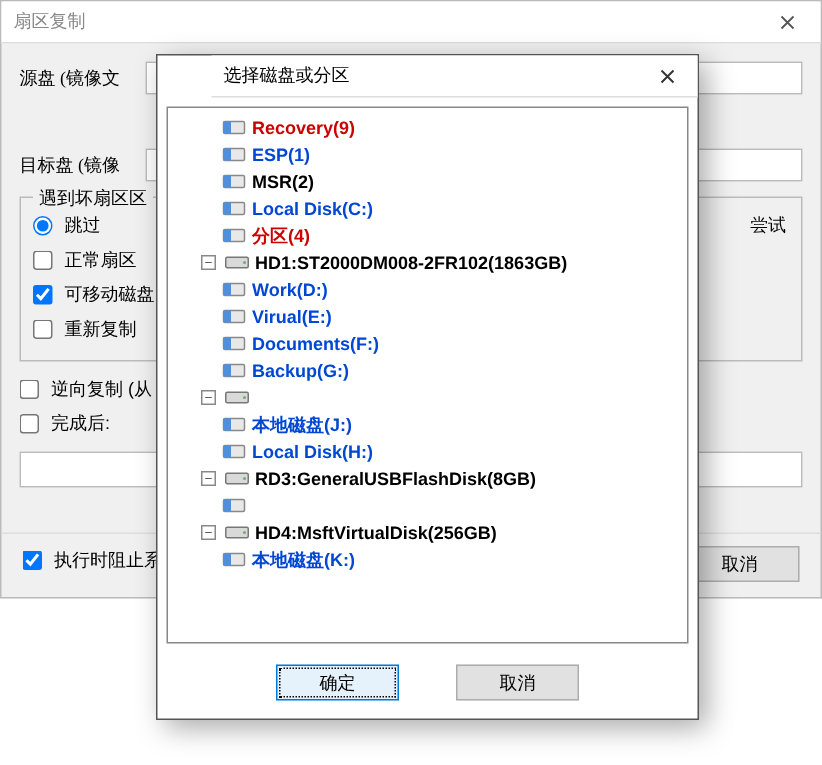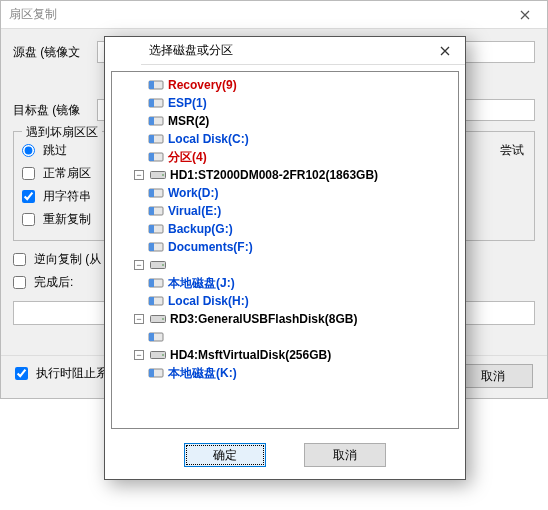--- a/index.html
+++ b/index.html
@@ -39,21 +39,21 @@
   }
   .parent-body {
     padding: 12px;
   }
   .field-row {
     display: flex;
     align-items: center;
     margin-bottom: 10px;
     gap: 4px;
   }
-  .field-row .lbl { white-space: nowrap; min-width: 80px; }
+  .field-row .lbl { white-space: nowrap; min-width: 80px; font-family: Liberation Serif, serif; }
   .txtbox {
     border: 1px solid #bbb;
     background: #fff;
     height: 22px;
     flex: 1;
     padding: 0 4px;
   }
   .group {
     border: 1px solid #bbb;
     padding: 10px 8px 6px;
@@ -205,21 +205,21 @@
         <span>跳过</span>
         <span style="flex:1"></span>
         <span style="margin-right:2px;">尝试</span>
       </div>
       <div class="chk-row">
           <input type="checkbox" style="">
           <span>正常扇区</span>
         </div>
       <div class="chk-row">
           <input type="checkbox" checked="" style="">
-          <span>用字符串</span>
+          <span>可移动磁盘</span>
         </div>
       <div class="chk-row">
           <input type="checkbox" style="">
           <span>重新复制</span>
         </div>
     </div>
     <div class="chk-row" style="margin-top:10px;">
         <input type="checkbox" style="">
         <span>逆向复制 (从</span>
       </div>
@@ -332,31 +332,31 @@
         <span class="lbltxt blue">Virual(E:)</span>
       </div>
       <div class="row">
         <span class="indent" style="width: 28px;"></span>
         <span class="icon">
           <svg width="16" height="12" viewBox="0 0 16 12">
             <rect x="1" y="2" width="14" height="8" rx="1" fill="#e8e8e8" stroke="#888"></rect>
             <rect x="1" y="2" width="5" height="8" fill="#4f8fe0"></rect>
           </svg>
         </span>
+        <span class="lbltxt blue">Documents(F:)</span>
+      </div>
+      <div class="row">
+        <span class="indent" style="width: 28px;"></span>
+        <span class="icon">
+          <svg width="16" height="12" viewBox="0 0 16 12">
+            <rect x="1" y="2" width="14" height="8" rx="1" fill="#e8e8e8" stroke="#888"></rect>
+            <rect x="1" y="2" width="5" height="8" fill="#4f8fe0"></rect>
+          </svg>
+        </span>
         <span class="lbltxt blue">Backup(G:)</span>
-      </div>
-      <div class="row">
-        <span class="indent" style="width: 28px;"></span>
-        <span class="icon">
-          <svg width="16" height="12" viewBox="0 0 16 12">
-            <rect x="1" y="2" width="14" height="8" rx="1" fill="#e8e8e8" stroke="#888"></rect>
-            <rect x="1" y="2" width="5" height="8" fill="#4f8fe0"></rect>
-          </svg>
-        </span>
-        <span class="lbltxt blue">Documents(F:)</span>
       </div>
       <div class="row">
         <span class="indent" style="width: 14px;"></span>
         <span class="minus">−</span>
         <span class="icon">
           <svg width="16" height="12" viewBox="0 0 16 12">
             <rect x="0.5" y="2.5" width="15" height="7" rx="1" fill="#d9d9d9" stroke="#777"></rect>
             <circle cx="13" cy="6" r="1" fill="#7a7"></circle>
           </svg>
         </span>

